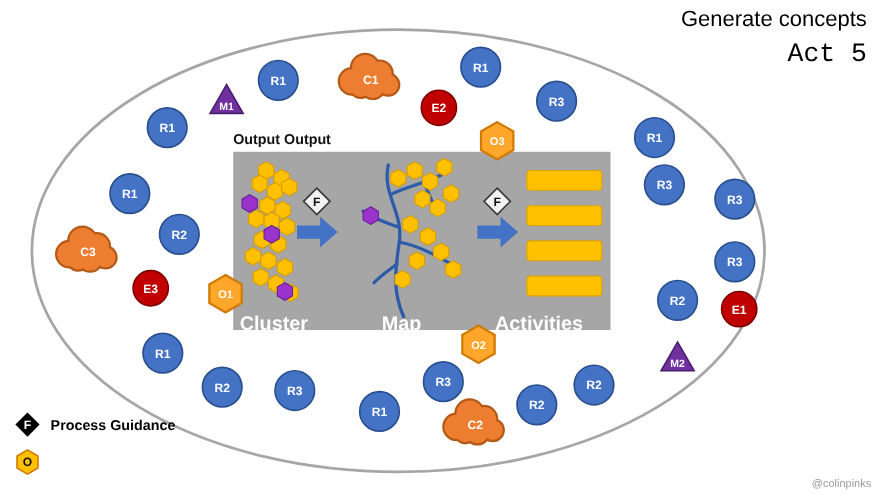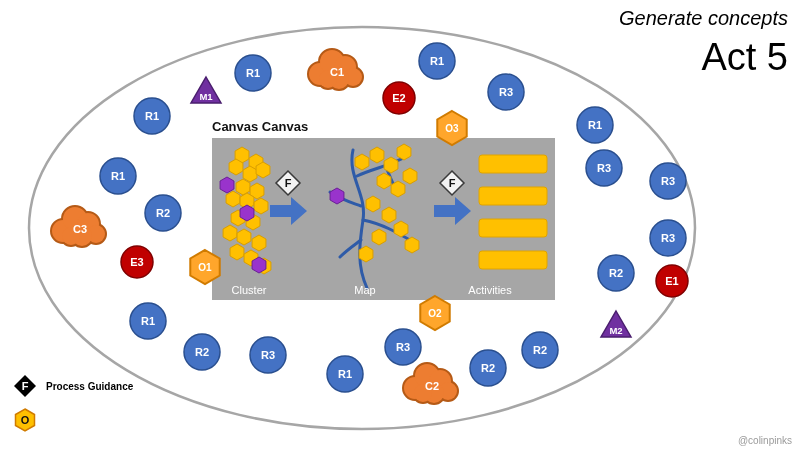--- a/index.html
+++ b/index.html
@@ -6,31 +6,31 @@
   html,body{width:800px;height:450px;background:#fff;overflow:hidden;
     font-family:"Liberation Sans",sans-serif;}
   .stage{position:relative;width:800px;height:450px;background:#fff;}
   #diagram{position:absolute;left:0;top:0;}
   text{font-family:"Liberation Sans",sans-serif;}
   .tok{fill:#fff;font-weight:bold;font-size:11px;}
   .tri-label{fill:#fff;font-weight:bold;font-size:9.5px;}
   .o-label{fill:#fff;font-weight:bold;font-size:10px;}
   .f-label{fill:#111;font-weight:bold;font-size:11px;}
   .header{position:absolute;top:6px;right:12px;text-align:right;color:#000;}
-  .header .sub{font-style:italic;font-size:20px;line-height:1.28;}
-  .header .act{font-size:38px;margin-top:4px;}
+  .header .sub{font-size:20px;line-height:1.28;}
+  .header .act{font-size:24px;margin-top:4px;font-family:Liberation Mono, monospace;}
   .canvas-title{position:absolute;left:212px;top:119px;font-size:13px;font-weight:600;color:#111;}
   .stage-label{position:absolute;top:284px;transform:translateX(-50%);
-    color:#fff;font-weight:normal;font-size:11px;}
+    color:#fff;font-weight:bold;font-size:18px;}
   .stage-label.cluster{left:249px;}
   .stage-label.map{left:365px;}
   .stage-label.activities{left:490px;}
   .legend{position:absolute;left:12px;top:372px;}
   .legend-row{display:flex;align-items:center;gap:8px;height:28px;margin-bottom:6px;}
-  .legend-label{font-size:10px;font-weight:600;color:#000;}
+  .legend-label{font-size:13px;font-weight:600;color:#000;}
   .legsym{font-size:11px;font-weight:bold;}
   .watermark{position:absolute;right:8px;bottom:4px;font-size:10px;color:#9a9a9a;text-align:center;}
 </style>
 </head>
 <body>
 
 <div class="stage">
 
   <svg id="diagram" width="800" height="450" viewBox="0 0 800 450">
 
@@ -338,21 +338,21 @@
           <text x="0" y="4" text-anchor="middle" class="o-label">O2</text>
         </g>
       </g>
   </svg>
 
   <div class="header">
     <div class="sub">Generate concepts</div>
     <div class="act">Act 5</div>
   </div>
 
-  <div class="canvas-title">Canvas Canvas</div>
+  <div class="canvas-title">Output Output</div>
   <div class="stage-label cluster">Cluster</div>
   <div class="stage-label map">Map</div>
   <div class="stage-label activities">Activities</div>
 
   <div class="legend">
     <div class="legend-row">
       <svg width="26" height="26">
         <polygon points="13,2 24,13 13,24 2,13" fill="#000000"></polygon>
         <text x="13" y="17" text-anchor="middle" class="legsym" fill="#ffffff">F</text>
       </svg>

